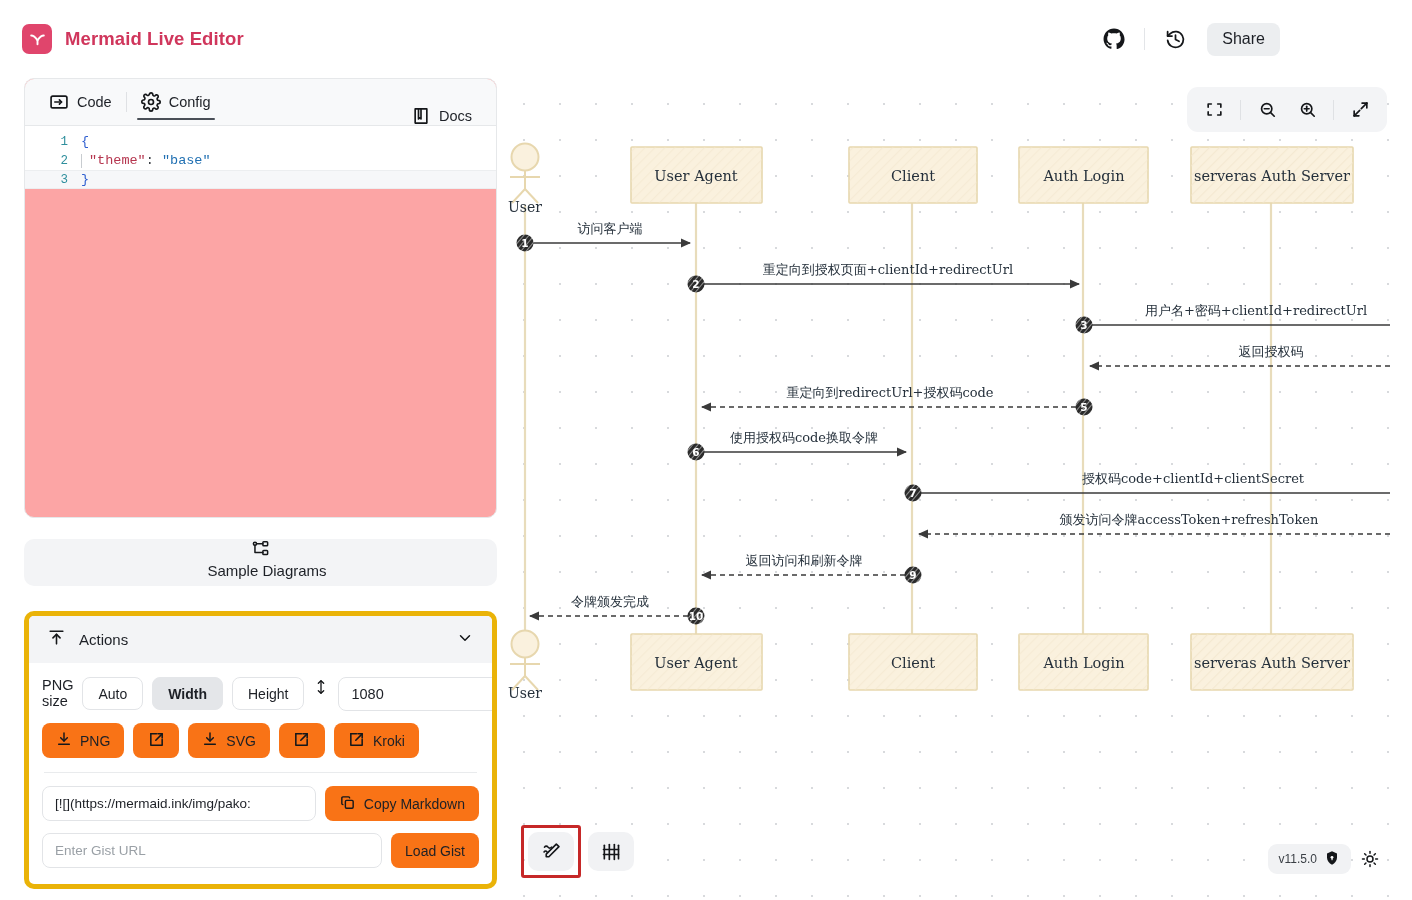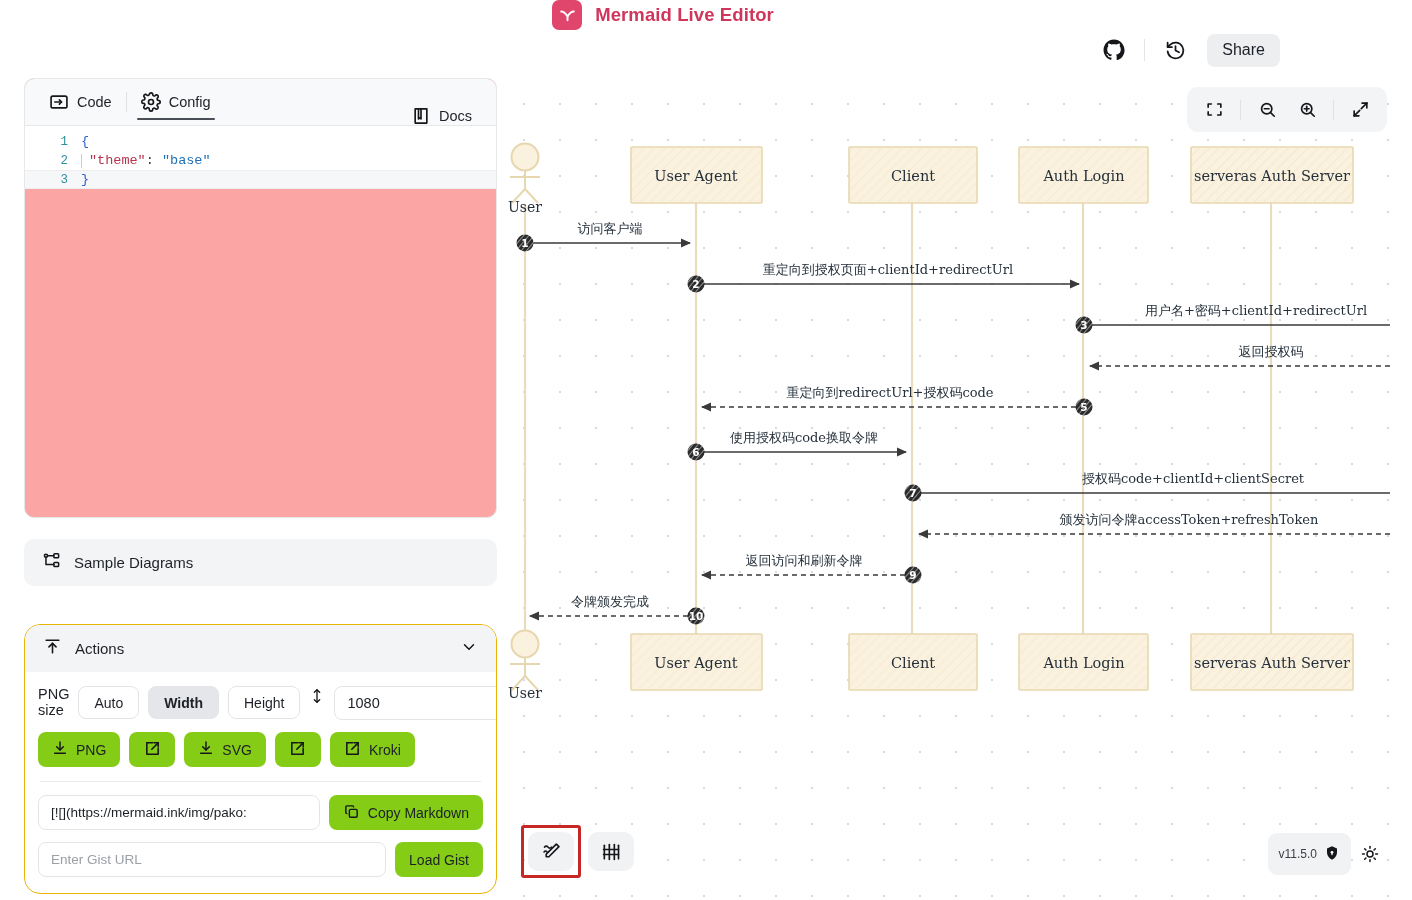--- a/index.html
+++ b/index.html
@@ -7,21 +7,21 @@
     width: 1412px; height: 900px;
     font-family: "Liberation Sans", sans-serif;
     background: #ffffff;
     overflow: hidden;
   }
   #app { position: relative; width: 1412px; height: 900px; }
 
   
   .header {
     position: absolute; top: 0; left: 0; width: 1304px; height: 78px;
-    display: flex; align-items: center; background: #ffffff; flex-direction: column;
+    display: flex; align-items: center; background: #ffffff;
   }
   .brand { display: flex; align-items: center; gap: 13px; margin-left: 22px; }
   .logo-mark {
     width: 30px; height: 30px; border-radius: 7px; background: #e0456c;
     display: flex; align-items: center; justify-content: center;
     color: #fff; font-size: 19px; font-weight: bold; line-height: 1;
   }
   .brand-title { font-size: 18.5px; font-weight: bold; color: #d0365c; letter-spacing: .1px; }
   .header-right {
     margin-left: auto; margin-right: 24px;
@@ -68,25 +68,25 @@
   .ln { width: 56px; text-align: right; padding-right: 13px; color: #2f8f9d; font-size: 12.5px; }
   .ctext { white-space: pre; color: #24292f; }
   .c-brace { color: #2f5fd0; }
   .c-key { color: #b5354e; }
   .c-colon { color: #3a3f45; }
   .c-val { color: #1f6fb2; }
   .caret-bar { display:inline-block; width:1px; height:14px; background:#c8ccd0; vertical-align:-2px; margin-right:7px; }
 
   .panel-bar {
     margin-top: 21px; background: #f3f4f6; border-radius: 10px;
-    height: 47px; display: flex; align-items: center; padding: 0 18px; cursor: pointer;
+    height: 47px; display: flex; align-items: center; padding: 0 18px; cursor: pointer; flex-direction: column;
   }
   .panel-bar .pb-label { font-size: 15px; color: #1d2026; margin-left: 13px; }
 
-  .actions-card { margin-top: 38px; border: 1px solid #eab308; border-radius: 16px; overflow: hidden; background:#fff; }
+  .actions-card { margin-top: 25px; border: 5px solid #eab308; border-radius: 10px; overflow: hidden; background:#fff; }
   .actions-head {
     background: #f3f4f6; height: 47px; display: flex; align-items: center; padding: 0 18px; cursor: pointer;
   }
   .actions-head .pb-label { font-size: 15px; color: #1d2026; margin-left: 13px; }
   .chev { margin-left: auto; }
   .actions-body { padding: 14px 13px 16px 13px; }
 
   .row { display: flex; gap: 9px; }
   .row + .row { margin-top: 12px; }
   .lbl { font-size: 14.5px; color: #1d2026; }
@@ -96,21 +96,21 @@
     font-family: "Liberation Sans", sans-serif;
   }
   .seg.on { background: #e4e6e9; border-color: #e4e6e9; font-weight: bold; }
   .swap-ico { width: 22px; display:flex; justify-content:center; cursor:pointer; }
   .num-input {
     flex: 1; height: 34px; border: 1px solid #e2e4e7; border-radius: 8px;
     padding: 0 12px; font-size: 14.5px; color: #1d2026; outline: none;
     font-family: "Liberation Sans", sans-serif; background:#fff;
   }
   .gbtn {
-    height: 35px; border: none; border-radius: 8px; background: #84cc16; color: #1d2026;
+    height: 35px; border: none; border-radius: 8px; background: #f97316; color: #1d2026;
     font-size: 14px; cursor: pointer; display: flex; align-items: center; justify-content: center;
     gap: 8px; padding: 0 14px; font-family: "Liberation Sans", sans-serif;
   }
   .gbtn.sq { padding: 0; width: 46px; }
   .hr { height: 1px; background: #e9ebed; margin: 14px 2px 13px 2px; }
   .txt-input {
     flex: 1; height: 35px; border: 1px solid #e2e4e7; border-radius: 8px; padding: 0 12px;
     font-size: 13.5px; color: #1d2026; outline: none; font-family: "Liberation Sans", sans-serif;
     background:#fff; text-overflow: ellipsis; white-space: nowrap; overflow: hidden;
   }
@@ -132,21 +132,21 @@
             border:none; background:transparent; cursor:pointer; color:#15171a; border-radius:8px; }
   .zt-sep { width: 1px; height: 20px; background: #dfe1e4; margin: 0 5px; }
 
   .bl-controls { position: absolute; left: 24px; bottom: 22px; display: flex; align-items: center; gap: 7px; z-index: 5; }
   .bl-btn { width: 46px; height: 39px; border-radius: 10px; background: #f1f2f4; border: none; cursor: pointer;
             display:flex; align-items:center; justify-content:center; color:#15171a; }
   .bl-highlight { border: 3px solid #c62828; border-radius: 3px; padding: 4px; display:flex; }
 
   .br-controls { position: absolute; right: 25px; bottom: 25px; display: flex; align-items: center; gap: 2px; z-index: 4; }
   .ver-badge {
-    background: #f1f2f4; border-radius: 9px; height: 42px; display: flex; align-items: center;
+    background: #f1f2f4; border-radius: 9px; height: 30px; display: flex; align-items: center;
     gap: 7px; padding: 0 11px; font-size: 12px; color: #3a3f45;
   }
   .theme-btn { width: 34px; height: 32px; border:none; background:transparent; cursor:pointer;
                display:flex; align-items:center; justify-content:center; color:#15171a; }
   .watermark {
     position: absolute; right: 24px; bottom: 22px; font-size: 27px; color: #b9bdc2;
     white-space: nowrap; z-index: 6; pointer-events: none; opacity: .85;
     font-family: "DejaVu Sans", sans-serif;
   }
   .diagram-svg { position: absolute; left: 0; top: 0; }

